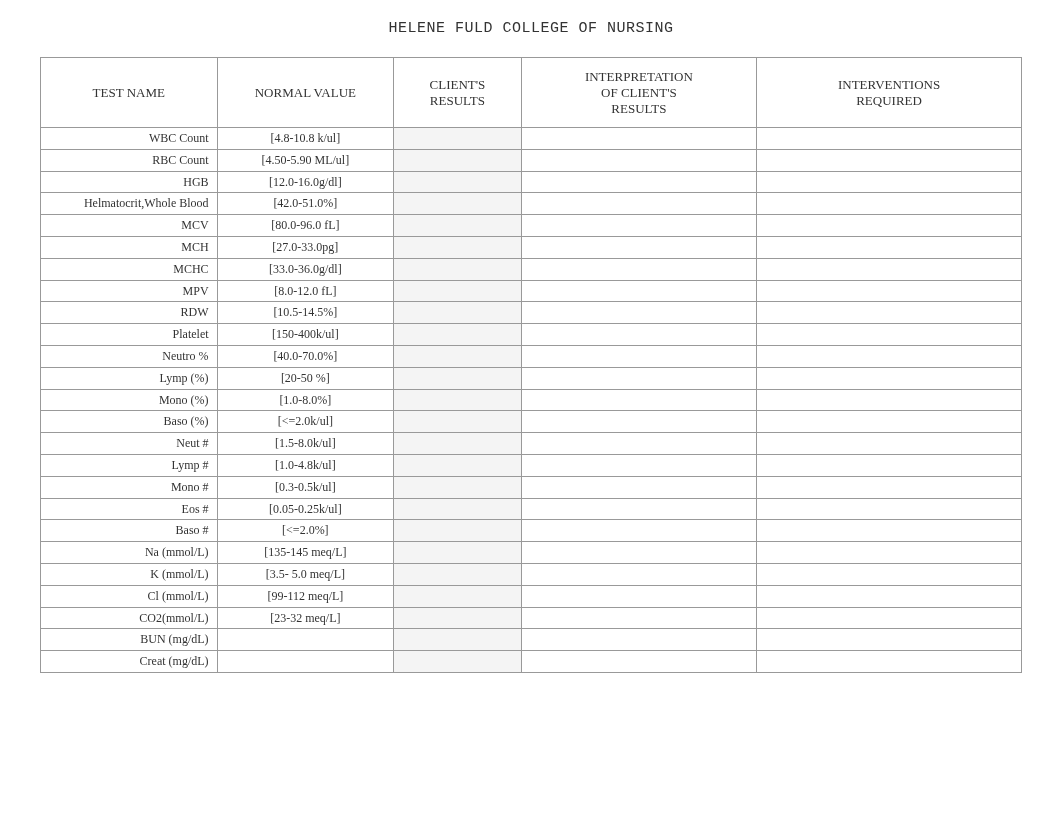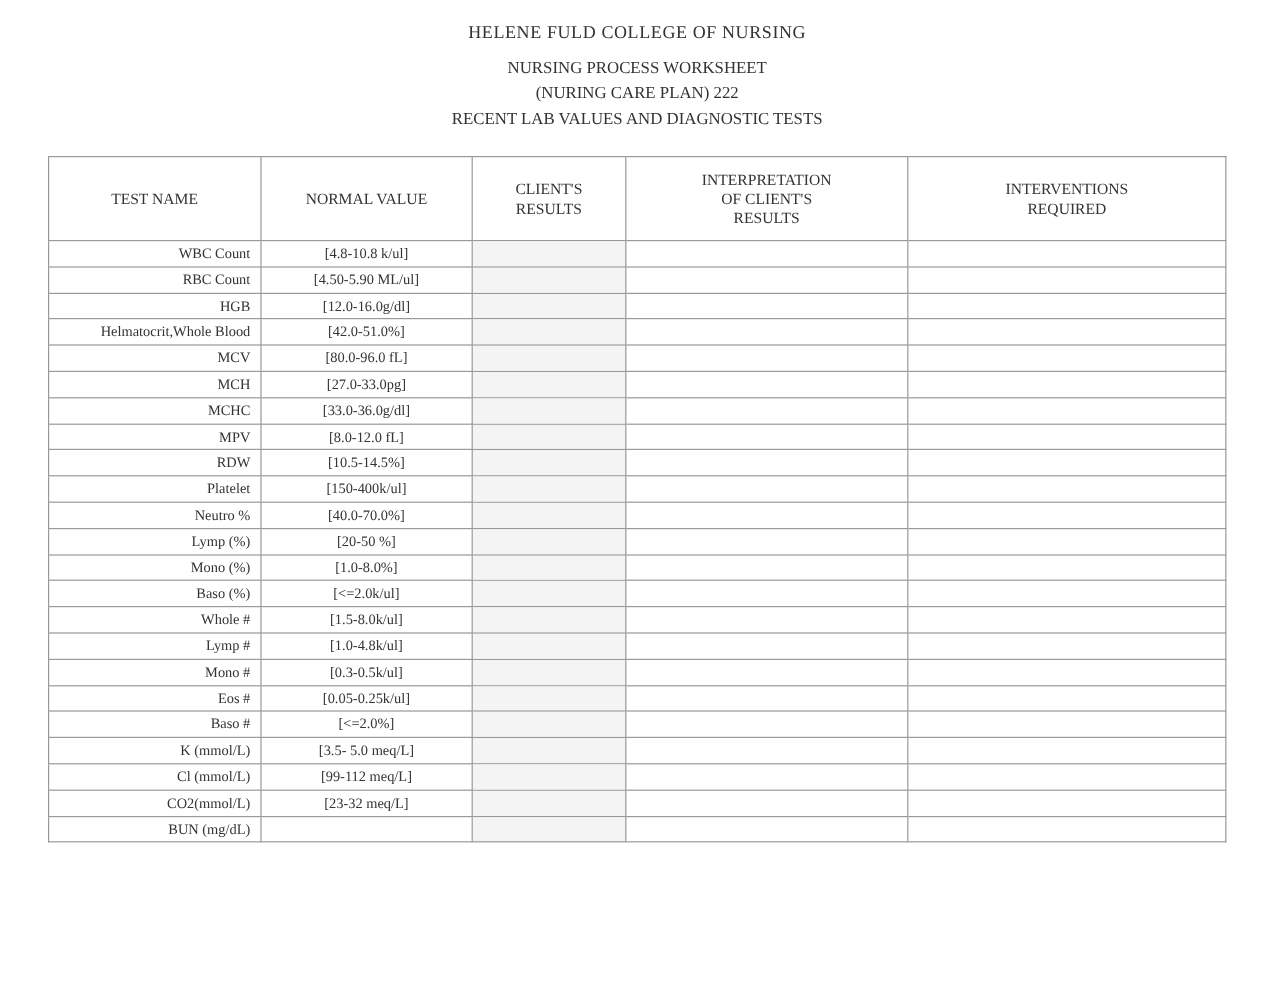--- a/index.html
+++ b/index.html
@@ -27,20 +27,21 @@
     .header-section {
       text-align: center;
       margin-bottom: 20px;
     }
 
     .header-section .institution-name {
       font-size: 15px;
       font-weight: normal;
       margin-bottom: 10px;
       letter-spacing: 0.5px;
+      font-family: Liberation Mono, monospace;
     }
 
     .header-section .worksheet-title {
       font-size: 14px;
       font-weight: normal;
       line-height: 1.5;
     }
 
     .main-table {
       width: 100%;
@@ -101,25 +102,20 @@
     .interventions-cell {
       background: #fff;
     }
   </style>
 </head>
 <body>
 
 <div class="page-container">
   <div class="header-section">
     <div class="institution-name">HELENE FULD COLLEGE OF NURSING</div>
-    <div class="worksheet-title">
-      <div>NURSING PROCESS WORKSHEET</div>
-      <div>(NURING CARE PLAN) 222</div>
-      <div>RECENT LAB VALUES AND DIAGNOSTIC TESTS</div>
-    </div>
   </div>
 
   <table class="main-table">
     <colgroup>
       <col class="col-test">
       <col class="col-normal">
       <col class="col-results">
       <col class="col-interp">
       <col class="col-interventions">
     </colgroup>
@@ -231,21 +227,21 @@
           <td class="interventions-cell"></td>
         </tr>
         <tr class="data-section">
           <td class="test-name-cell">Baso (%)</td>
           <td class="normal-value-cell">[&lt;=2.0k/ul]</td>
           <td class="results-cell"></td>
           <td class="interp-cell"></td>
           <td class="interventions-cell"></td>
         </tr>
         <tr class="data-section">
-          <td class="test-name-cell">Whole #</td>
+          <td class="test-name-cell">Neut #</td>
           <td class="normal-value-cell">[1.5-8.0k/ul]</td>
           <td class="results-cell"></td>
           <td class="interp-cell"></td>
           <td class="interventions-cell"></td>
         </tr>
         <tr class="data-section">
           <td class="test-name-cell">Lymp #</td>
           <td class="normal-value-cell">[1.0-4.8k/ul]</td>
           <td class="results-cell"></td>
           <td class="interp-cell"></td>
@@ -266,20 +262,27 @@
           <td class="interventions-cell"></td>
         </tr>
         <tr class="data-section">
           <td class="test-name-cell">Baso #</td>
           <td class="normal-value-cell">[&lt;=2.0%]</td>
           <td class="results-cell"></td>
           <td class="interp-cell"></td>
           <td class="interventions-cell"></td>
         </tr>
         <tr class="data-section">
+          <td class="test-name-cell">Na (mmol/L)</td>
+          <td class="normal-value-cell">[135-145 meq/L]</td>
+          <td class="results-cell"></td>
+          <td class="interp-cell"></td>
+          <td class="interventions-cell"></td>
+        </tr>
+        <tr class="data-section">
           <td class="test-name-cell">K (mmol/L)</td>
           <td class="normal-value-cell">[3.5- 5.0 meq/L]</td>
           <td class="results-cell"></td>
           <td class="interp-cell"></td>
           <td class="interventions-cell"></td>
         </tr>
         <tr class="data-section">
           <td class="test-name-cell">Cl (mmol/L)</td>
           <td class="normal-value-cell">[99-112 meq/L]</td>
           <td class="results-cell"></td>
@@ -288,20 +291,27 @@
         </tr>
         <tr class="data-section">
           <td class="test-name-cell">CO2(mmol/L)</td>
           <td class="normal-value-cell">[23-32 meq/L]</td>
           <td class="results-cell"></td>
           <td class="interp-cell"></td>
           <td class="interventions-cell"></td>
         </tr>
         <tr class="data-section">
           <td class="test-name-cell">BUN (mg/dL)</td>
+          <td class="normal-value-cell"></td>
+          <td class="results-cell"></td>
+          <td class="interp-cell"></td>
+          <td class="interventions-cell"></td>
+        </tr>
+        <tr class="data-section">
+          <td class="test-name-cell">Creat (mg/dL)</td>
           <td class="normal-value-cell"></td>
           <td class="results-cell"></td>
           <td class="interp-cell"></td>
           <td class="interventions-cell"></td>
         </tr>
       </tbody>
   </table>
 </div>
 
 </body></html>

